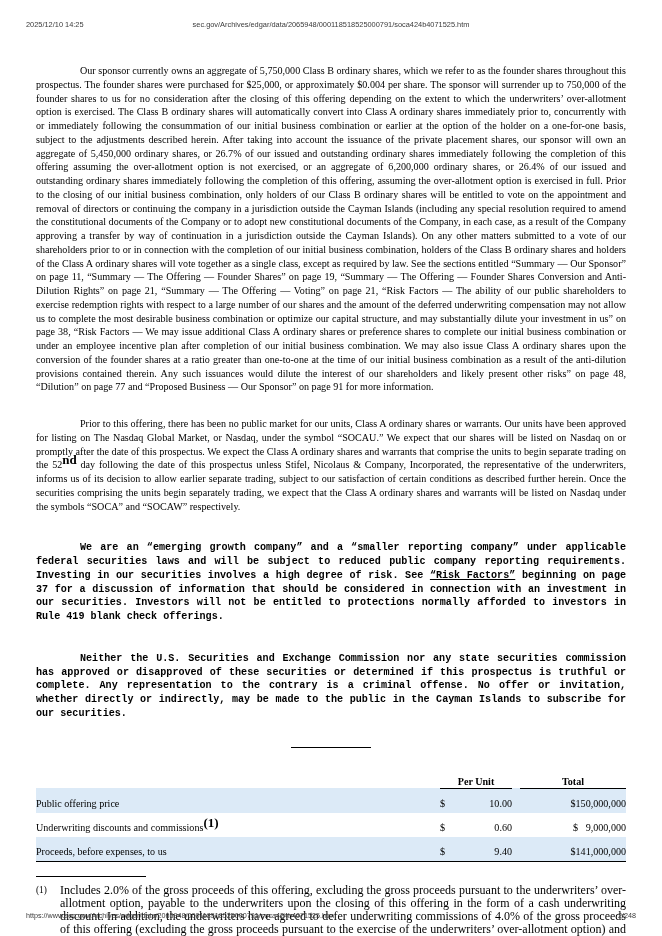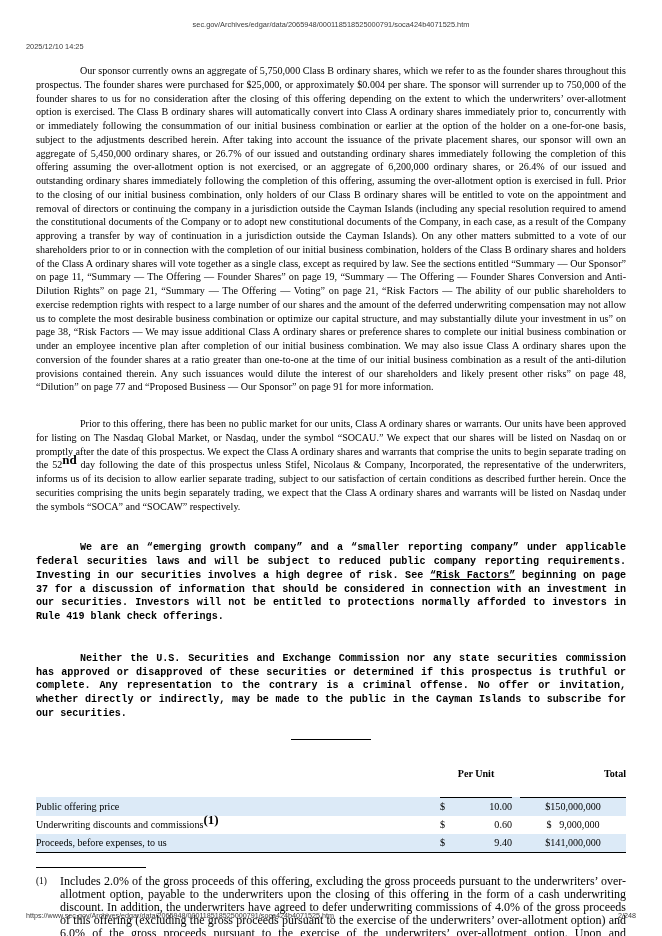--- a/index.html
+++ b/index.html
@@ -30,21 +30,20 @@
     height: 12px;
     font-family: "Liberation Sans", "DejaVu Sans", sans-serif;
     font-size: 7.4px;
     color: #3a3a3a;
     line-height: 12px;
   }
   .print-header .ph-left {
     position: absolute;
     left: 26px;
     white-space: nowrap;
-    margin-top: 22px;
   }
   .print-header .ph-center {
     position: absolute;
     left: 50%;
     transform: translateX(-50%);
     white-space: nowrap;
   }
   
   .print-footer {
     position: absolute;
@@ -76,21 +75,21 @@
   }
   p.para {
     margin: 0 0 11px 0;
     font-size: 10.1px;
     line-height: 13.75px;
     text-align: justify;
     text-indent: 44px;
     -webkit-hyphens: none;
     hyphens: none;
   }
-  p.para.tight { margin-bottom: 0; }
+  p.para.tight { margin-bottom: 8px; }
   p.bold {
     font-weight: bold;
     font-family: Liberation Mono, monospace;
   }
   .it { }
   .ul { text-decoration: underline; }
   sup {
     font-size: 13px;
     vertical-align: super;
     line-height: 0;
@@ -126,44 +125,44 @@
   }
   .col-label { width: 404px; }
   .col-cur   { width: 16px;  }
   .col-num   { width: 56px;  }
   .col-gap   { width: 8px;   }
   .col-total { width: 106px; }
 
   table.pricing thead th {
     font-weight: bold;
     font-size: 10.1px;
-    padding-bottom: 18px;
+    padding-bottom: 1px;
     height: 17px;
   }
   th.h-perunit {
     text-align: center;
     border-bottom: 1.1px solid #000;
   }
   th.h-total {
-    text-align: right;
+    text-align: center;
     border-bottom: 1.1px solid #000;
   }
   th.h-blank { border-bottom: none; }
 
   table.pricing tbody td {
-    height: 18px;
+    height: 24px;
     line-height: 18px;
     font-size: 10.1px;
   }
   tr.shade td { background: #dceaf7; }
   td.t-label { text-align: left; padding-left: 2px; }
   td.t-cur   { text-align: left;  padding-left: 3px; }
   td.t-num   { text-align: right; padding-right: 3px; }
   td.t-gap   { }
-  td.t-total { text-align: center; padding-right: 4px; white-space: nowrap; }
+  td.t-total { text-align: right; padding-right: 4px; white-space: nowrap; }
 
   .table-underline {
     width: 590px;
     height: 0;
     border-top: 1.1px solid #000;
     margin-top: 0;
   }
   
   .footnote {
     margin-top: 14px;

